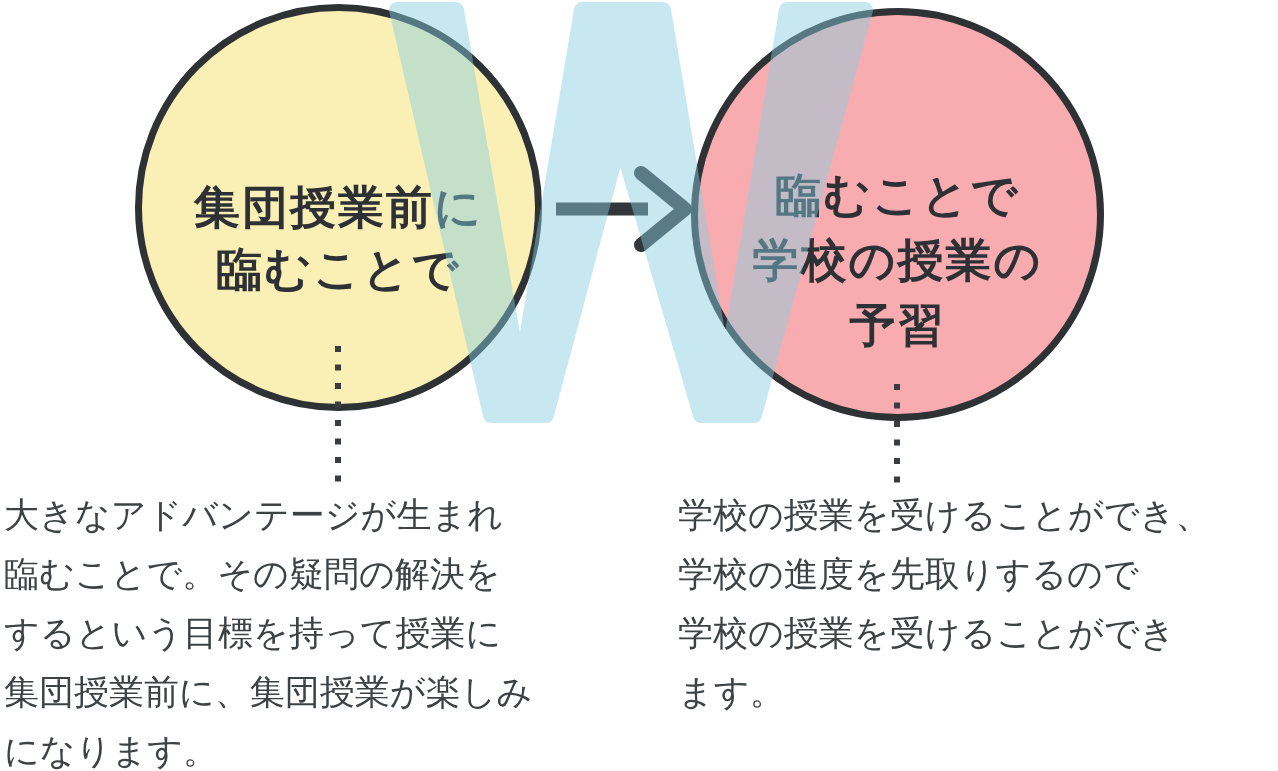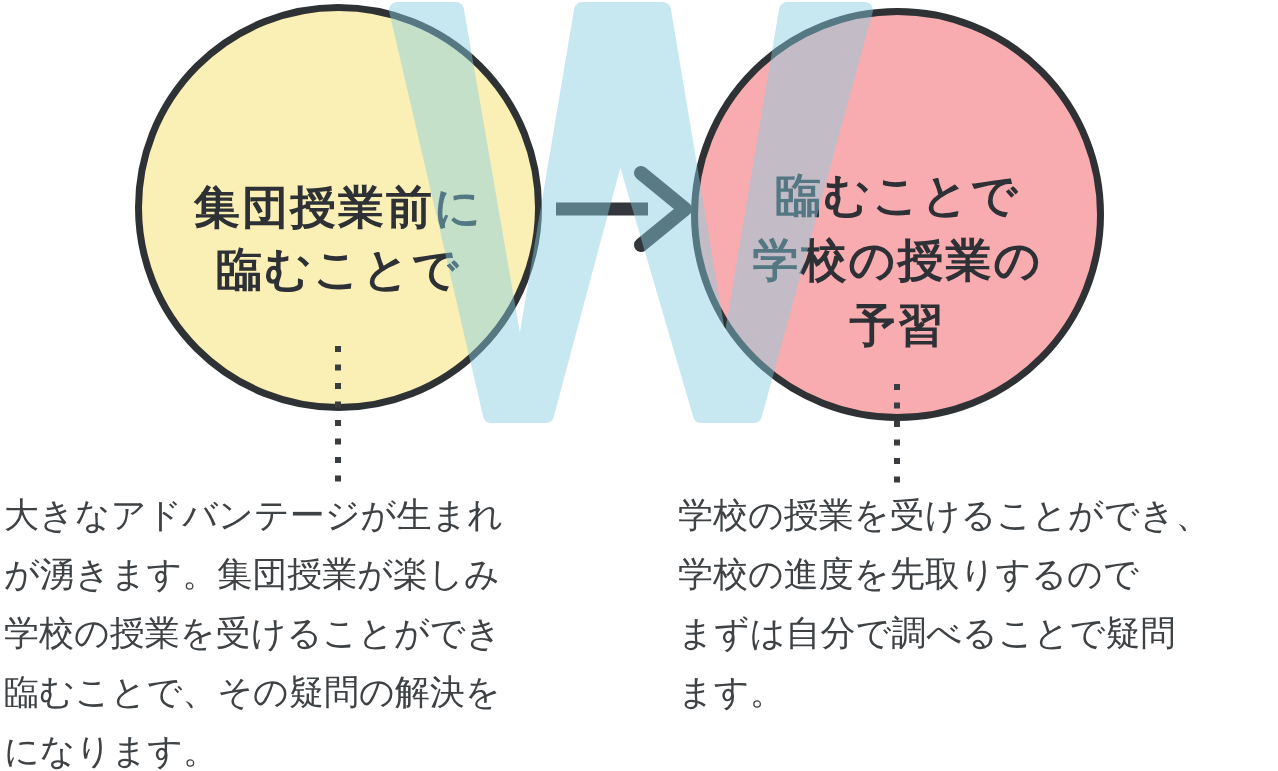--- a/index.html
+++ b/index.html
@@ -68,25 +68,25 @@
     </g>
   </svg>
 
   <svg class="layer dots-layer" width="1278" height="771" viewBox="0 0 1278 771">
     <line x1="338" y1="346" x2="338" y2="489" stroke="#3a3d40" stroke-width="6" stroke-dasharray="6 12.5"></line>
     <line x1="897" y1="384" x2="897" y2="489" stroke="#3a3d40" stroke-width="6" stroke-dasharray="6 12.5"></line>
   </svg>
 
   <div class="desc left">
     <div>大きなアドバンテージが生まれ</div>
-    <div>が湧きます。集団授業が楽しみ</div>
-    <div>学校の授業を受けることができ</div>
-    <div>臨むことで、その疑問の解決を</div>
+    <div>臨むことで。その疑問の解決を</div>
+    <div>するという目標を持って授業に</div>
+    <div>集団授業前に、集団授業が楽しみ</div>
     <div>になります。</div>
   </div>
   <div class="desc right">
     <div>学校の授業を受けることができ、</div>
     <div>学校の進度を先取りするので</div>
-    <div>まずは自分で調べることで疑問</div>
+    <div>学校の授業を受けることができ</div>
     <div>ます。</div>
   </div>
 
 </div>
 
 </body></html>

